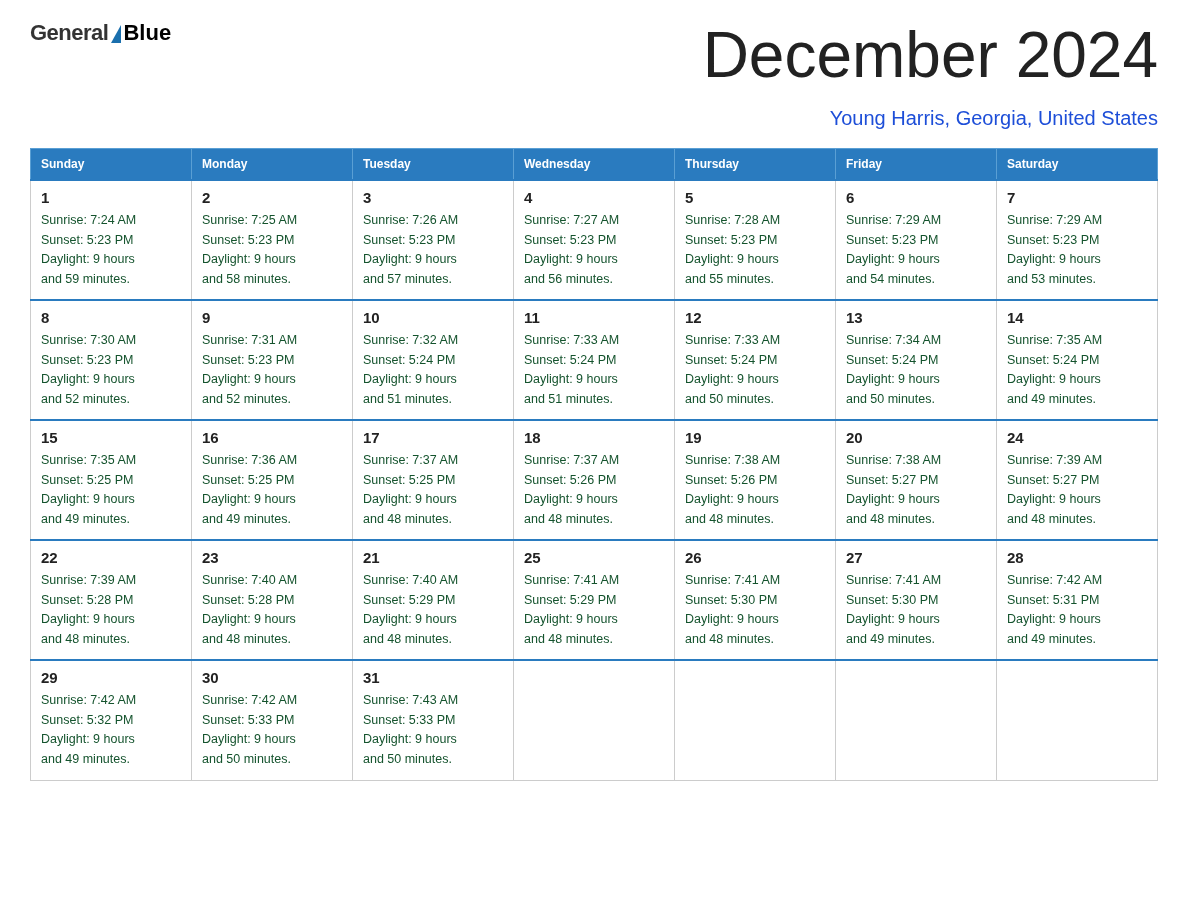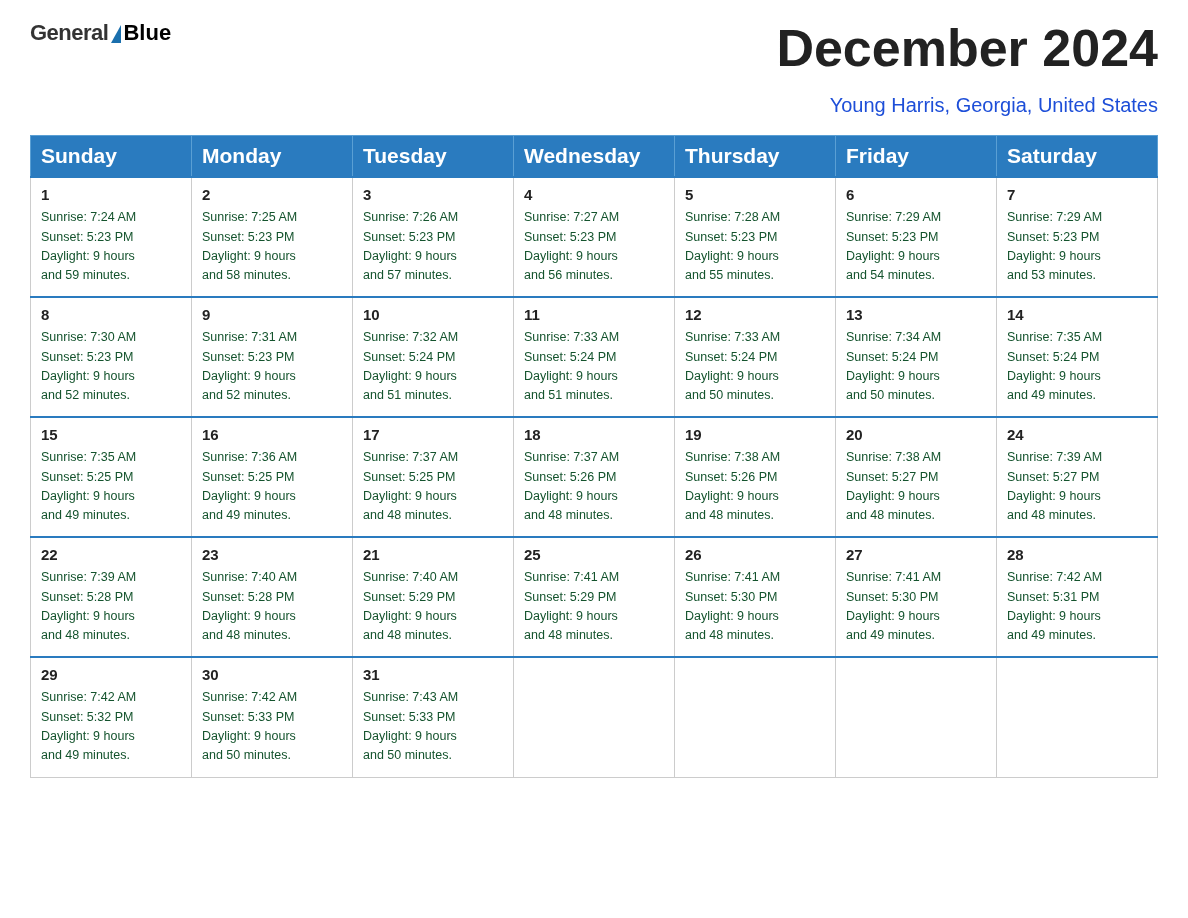--- a/index.html
+++ b/index.html
@@ -50,39 +50,39 @@
     .logo-subtitle {
       font-size: 14px;
       color: #1a6fad;
       font-weight: bold;
       margin-left: 2px;
     }
     .title-block {
       text-align: right;
     }
     .month-title {
-      font-size: 52px;
-      font-weight: bold;
+      font-size: 64px;
+      font-weight: normal;
       color: #222;
       line-height: 1.1;
     }
     .location-title {
       font-size: 20px;
       color: #1d4ed8;
       margin-top: 17px;
     }
     .calendar {
       width: 100%;
       border-collapse: collapse;
       border: 1px solid #aaa;
     }
     .calendar th {
       background-color: #2a7bbf;
       color: #fff;
-      font-size: 21px;
+      font-size: 12px;
       font-weight: bold;
       padding: 8px 10px;
       text-align: left;
       border: 1px solid #5a9fd4;
     }
     .calendar td {
       vertical-align: top;
       padding: 8px 10px;
       border: 1px solid #ccc;
       border-top: 2px solid #2a7bbf;

